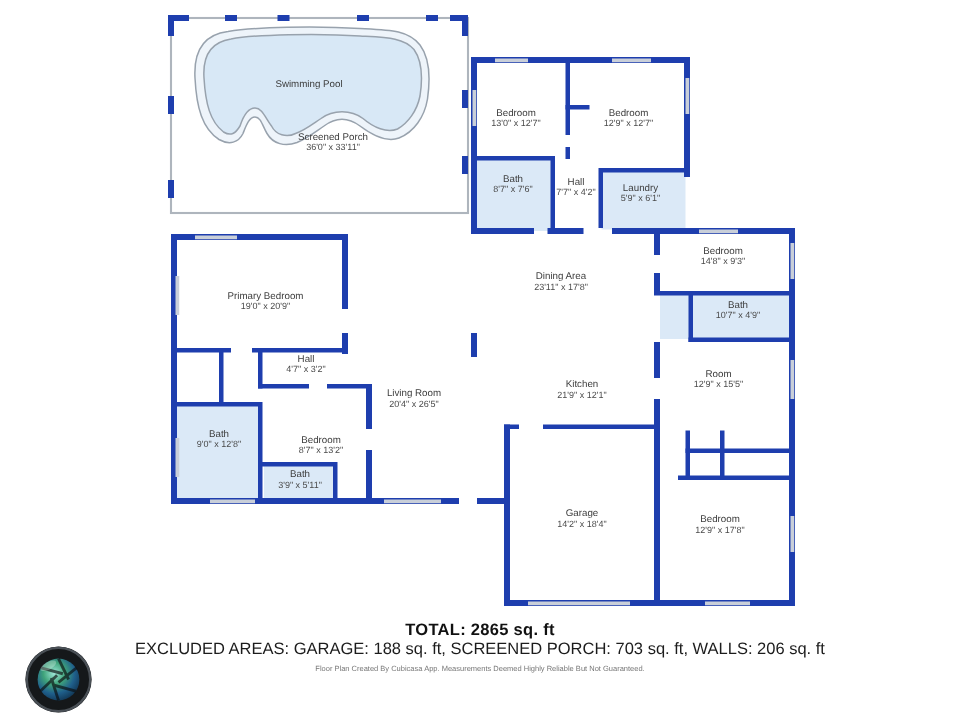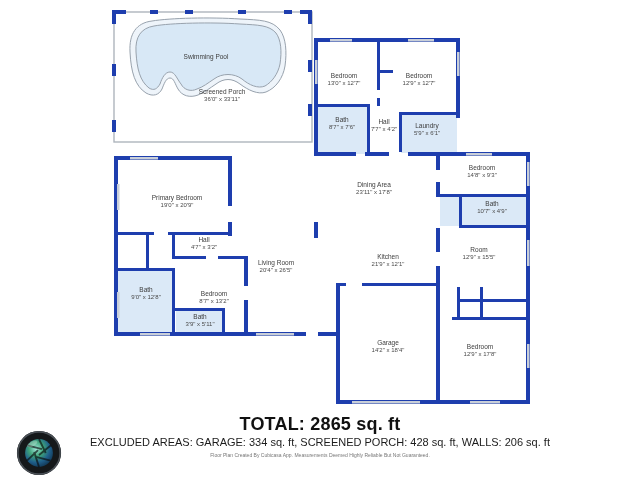--- a/index.html
+++ b/index.html
@@ -4,21 +4,21 @@
 <style>
   html,body{margin:0;padding:0;background:#fff;}
   .page{position:relative;width:640px;height:480px;background:#ffffff;overflow:hidden;
         font-family:"Liberation Sans", sans-serif;}
   .plan-svg{position:absolute;left:0;top:0;}
   .rlabel{position:absolute;transform:translate(-50%,-50%);text-align:center;
           color:#3c3c3c;line-height:1.25;white-space:nowrap;pointer-events:none;}
   .rlabel .rname{font-size:6.5px;}
   .rlabel .rdims{font-size:6px;color:#4a4a4a;}
   .footer{position:absolute;left:0;top:414px;width:640px;text-align:center;color:#111;}
-  .f-total{font-size:18px;font-weight:bold;letter-spacing:.2px;}
+  .f-total{font-size:11px;font-weight:bold;letter-spacing:.2px;}
   .f-floor{font-size:11.5px;margin-top:1px;color:#1c1c1c;}
   .f-excl{font-size:11px;margin-top:1px;color:#1c1c1c;}
   .f-disc{font-size:5px;margin-top:4px;color:#777;}
   .logo{position:absolute;left:15px;top:429px;width:48px;height:48px;}
 </style>
 </head>
 <body>
 
 <div class="page">
 
@@ -214,21 +214,21 @@
       <div class="rname">Bedroom</div>
       <div class="rdims">8'7" x 13'2"</div>
     </div>
   <div class="rlabel" style="left:200px;top:321px">
       <div class="rname">Bath</div>
       <div class="rdims">3'9" x 5'11"</div>
     </div>
 
   <div class="footer">
     <div class="f-total">TOTAL: 2865 sq. ft</div>
-    <div class="f-excl">EXCLUDED AREAS: GARAGE: 334 sq. ft, SCREENED PORCH: 428 sq. ft, WALLS: 206 sq. ft</div>
+    <div class="f-excl">EXCLUDED AREAS: GARAGE: 188 sq. ft, SCREENED PORCH: 703 sq. ft, WALLS: 206 sq. ft</div>
     <div class="f-disc">Floor Plan Created By Cubicasa App. Measurements Deemed Highly Reliable But Not Guaranteed.</div>
   </div>
 
   <svg class="logo" viewBox="0 0 50 50">
     <defs>
       <radialGradient id="earthGrad" cx="40%" cy="35%" r="75%">
         <stop offset="0%" stop-color="#9fe8d8"></stop>
         <stop offset="35%" stop-color="#3fa37a"></stop>
         <stop offset="65%" stop-color="#1f5f8b"></stop>
         <stop offset="100%" stop-color="#0d2b45"></stop>

